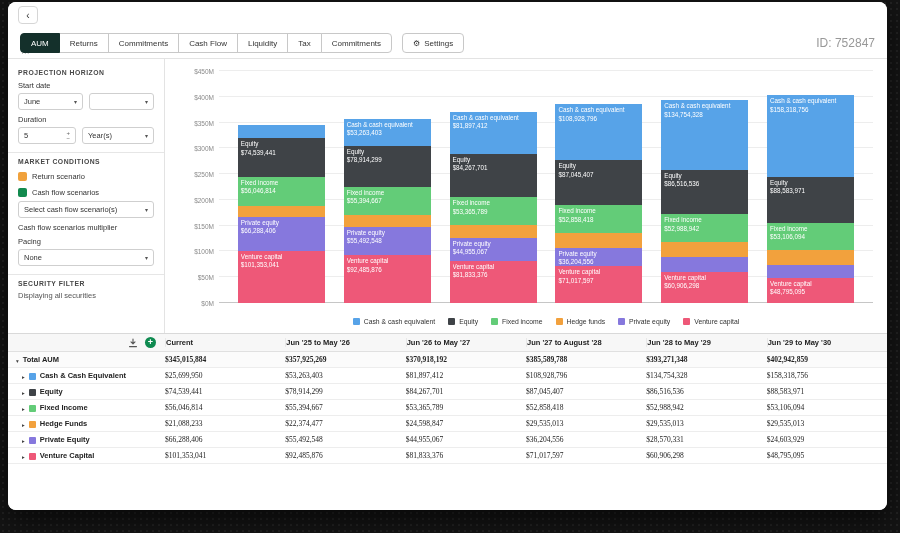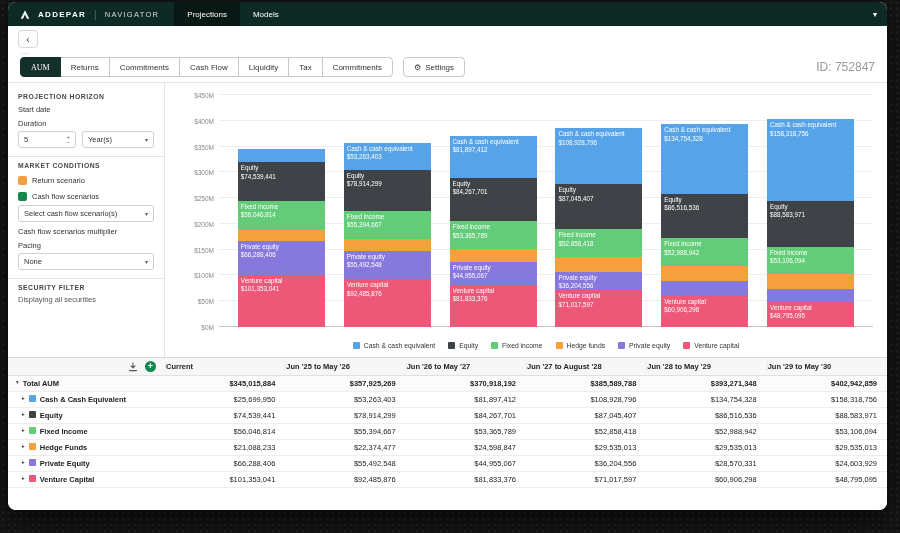--- a/index.html
+++ b/index.html
@@ -30,21 +30,21 @@
   
   .navrow { height:26px; display:flex; align-items:center; padding:0 10px; flex:0 0 auto; background:#fff; }
   .backbtn { width:20px; height:18px; border:1px solid #d6d6d6; border-radius:4px; background:#fff;
              display:flex; align-items:center; justify-content:center; font-size:10px; color:#333; cursor:pointer; }
   .dots { position:absolute; left:13px; top:47px; color:#b3b3b3; font-size:8px; letter-spacing:1px; }
   
   .tabsrow { height:30px; display:flex; align-items:center; padding:0 12px; flex:0 0 auto; background:#fff; }
   .seg { display:flex; }
   .segbtn { border:1px solid #c8c8c8; background:#fff; color:#333; font-size:8px; height:20px;
             padding:0 10px; display:flex; align-items:center; margin-left:-1px; cursor:pointer; white-space:nowrap; }
-  .segbtn:first-child { border-radius:4px 0 0 4px; margin-left:0;font-family:Liberation Serif, serif; }
+  .segbtn:first-child { border-radius:4px 0 0 4px; margin-left:0; }
   .segbtn:last-child { border-radius:0 4px 4px 0; }
   .segbtn.active { background:#14302b; border-color:#14302b; color:#fff; position:relative; z-index:1; }
   .settingsbtn { margin-left:10px; border:1px solid #c8c8c8; border-radius:4px; background:#fff; color:#333;
                  height:20px; padding:0 10px; font-size:8px; display:flex; align-items:center; gap:4px; cursor:pointer; }
   .gear { font-size:8px; color:#333; }
   .idlabel { margin-left:auto; color:#989898; font-size:12px; }
   
   .main { height:275px; display:flex; border-top:1px solid #e3e3e3; flex:0 0 auto;gap:12px; }
   .sidebar { width:157px; flex:0 0 auto; border-right:1px solid #e3e3e3; padding:5px 10px 0; font-size:7.5px; color:#333; overflow:hidden; }
   .sec-title { font-size:6.8px; font-weight:bold; color:#474747; letter-spacing:0.5px; margin:5px 0 4px; }
@@ -81,49 +81,34 @@
   .leg-sw { width:7px; height:7px; border-radius:1px; }
   
   .tbl { flex:0 0 auto; border-top:1px solid #d9d9d9; font-size:7.5px; color:#222; background:#fff; }
   .trow { display:grid; grid-template-columns:157px repeat(6, 1fr); align-items:center; height:16px; border-bottom:1px solid #ededed; }
   .trow.thead { height:18px; background:#f7f7f7; font-weight:bold; border-bottom:1px solid #e0e0e0; }
   .th { text-align:left; border-left:1px solid #e8e8e8; overflow:hidden; white-space:nowrap; }
   .hicons { display:flex; justify-content:flex-end; align-items:center; gap:7px; padding-right:9px; }
   .plusbtn { width:11px; height:11px; border-radius:50%; background:#0e8a50; color:#fff; font-size:9px;
              line-height:10px; text-align:center; cursor:pointer; }
   .dlbtn { cursor:pointer; display:flex; align-items:center; }
-  .cell-label { display:flex; align-items:flex-start; gap:4px; padding-left:8px; font-weight:bold; overflow:hidden; white-space:nowrap; cursor:pointer; }
+  .cell-label { display:flex; align-items:flex-end; gap:4px; padding-left:8px; font-weight:bold; overflow:hidden; white-space:nowrap; cursor:pointer; }
   .trow.child .cell-label { padding-left:14px; }
   .caret { font-size:5.5px; color:#444; flex:0 0 auto; }
   .swatch { width:7px; height:7px; border-radius:1px; flex:0 0 auto; }
-  .cell-val { text-align:right; padding-right:10px; white-space:nowrap; overflow:hidden; }
+  .cell-val { padding-right:10px; white-space:nowrap; overflow:hidden;font-family:Liberation Serif, serif; }
   .trow.total { background:#fbfbfb; }
   .trow.total .cell-val { font-weight:bold; }
   .filler { flex:1; background:#fff; }
 </style>
 </head>
 <body>
 
 <div class="win">
 
-  <div class="topbar">
-    <span class="brand-mark">
-      <svg width="12" height="11" viewBox="0 0 14 12">
-          <path d="M2 11 L7 1 L12 11 H9.4 L7 6 L4.6 11 Z" fill="#ffffff"></path>
-        </svg>
-    </span>
-    <span class="brand">ADDEPAR</span>
-    <span class="tb-sep">|</span>
-    <span class="product">NAVIGATOR</span>
-    <div class="ttabs" id="topbar-tabs">
-        <div class="ttab active">Projections</div>
-        <div class="ttab">Models</div>
-      </div>
-    <span class="topbar-caret">▾</span>
-  </div>
 
   <div class="navrow">
     <div class="backbtn">
       <span>‹</span>
     </div>
   </div>
   <div class="dots">⋯</div>
 
   <div class="tabsrow">
     <div class="seg" id="seg-tabs">
@@ -140,20 +125,30 @@
       <span>Settings</span>
     </div>
     <span class="idlabel">ID: 752847</span>
   </div>
 
   <div class="main">
 
     <div class="sidebar">
       <div class="sec-title">PROJECTION HORIZON</div>
       <div class="flabel">Start date</div>
+      <div class="ddrow">
+        <div class="dd">
+          <span class="cv">June</span>
+          <span class="car">▾</span>
+        </div>
+        <div class="dd">
+          <span class="cv"></span>
+          <span class="car">▾</span>
+        </div>
+      </div>
       <div class="flabel">Duration</div>
       <div class="ddrow">
         <div class="stepper">
           <span>5</span>
           <span class="stepctl">
               <span>+</span>
               <span>−</span>
             </span>
         </div>
         <div class="dd">

